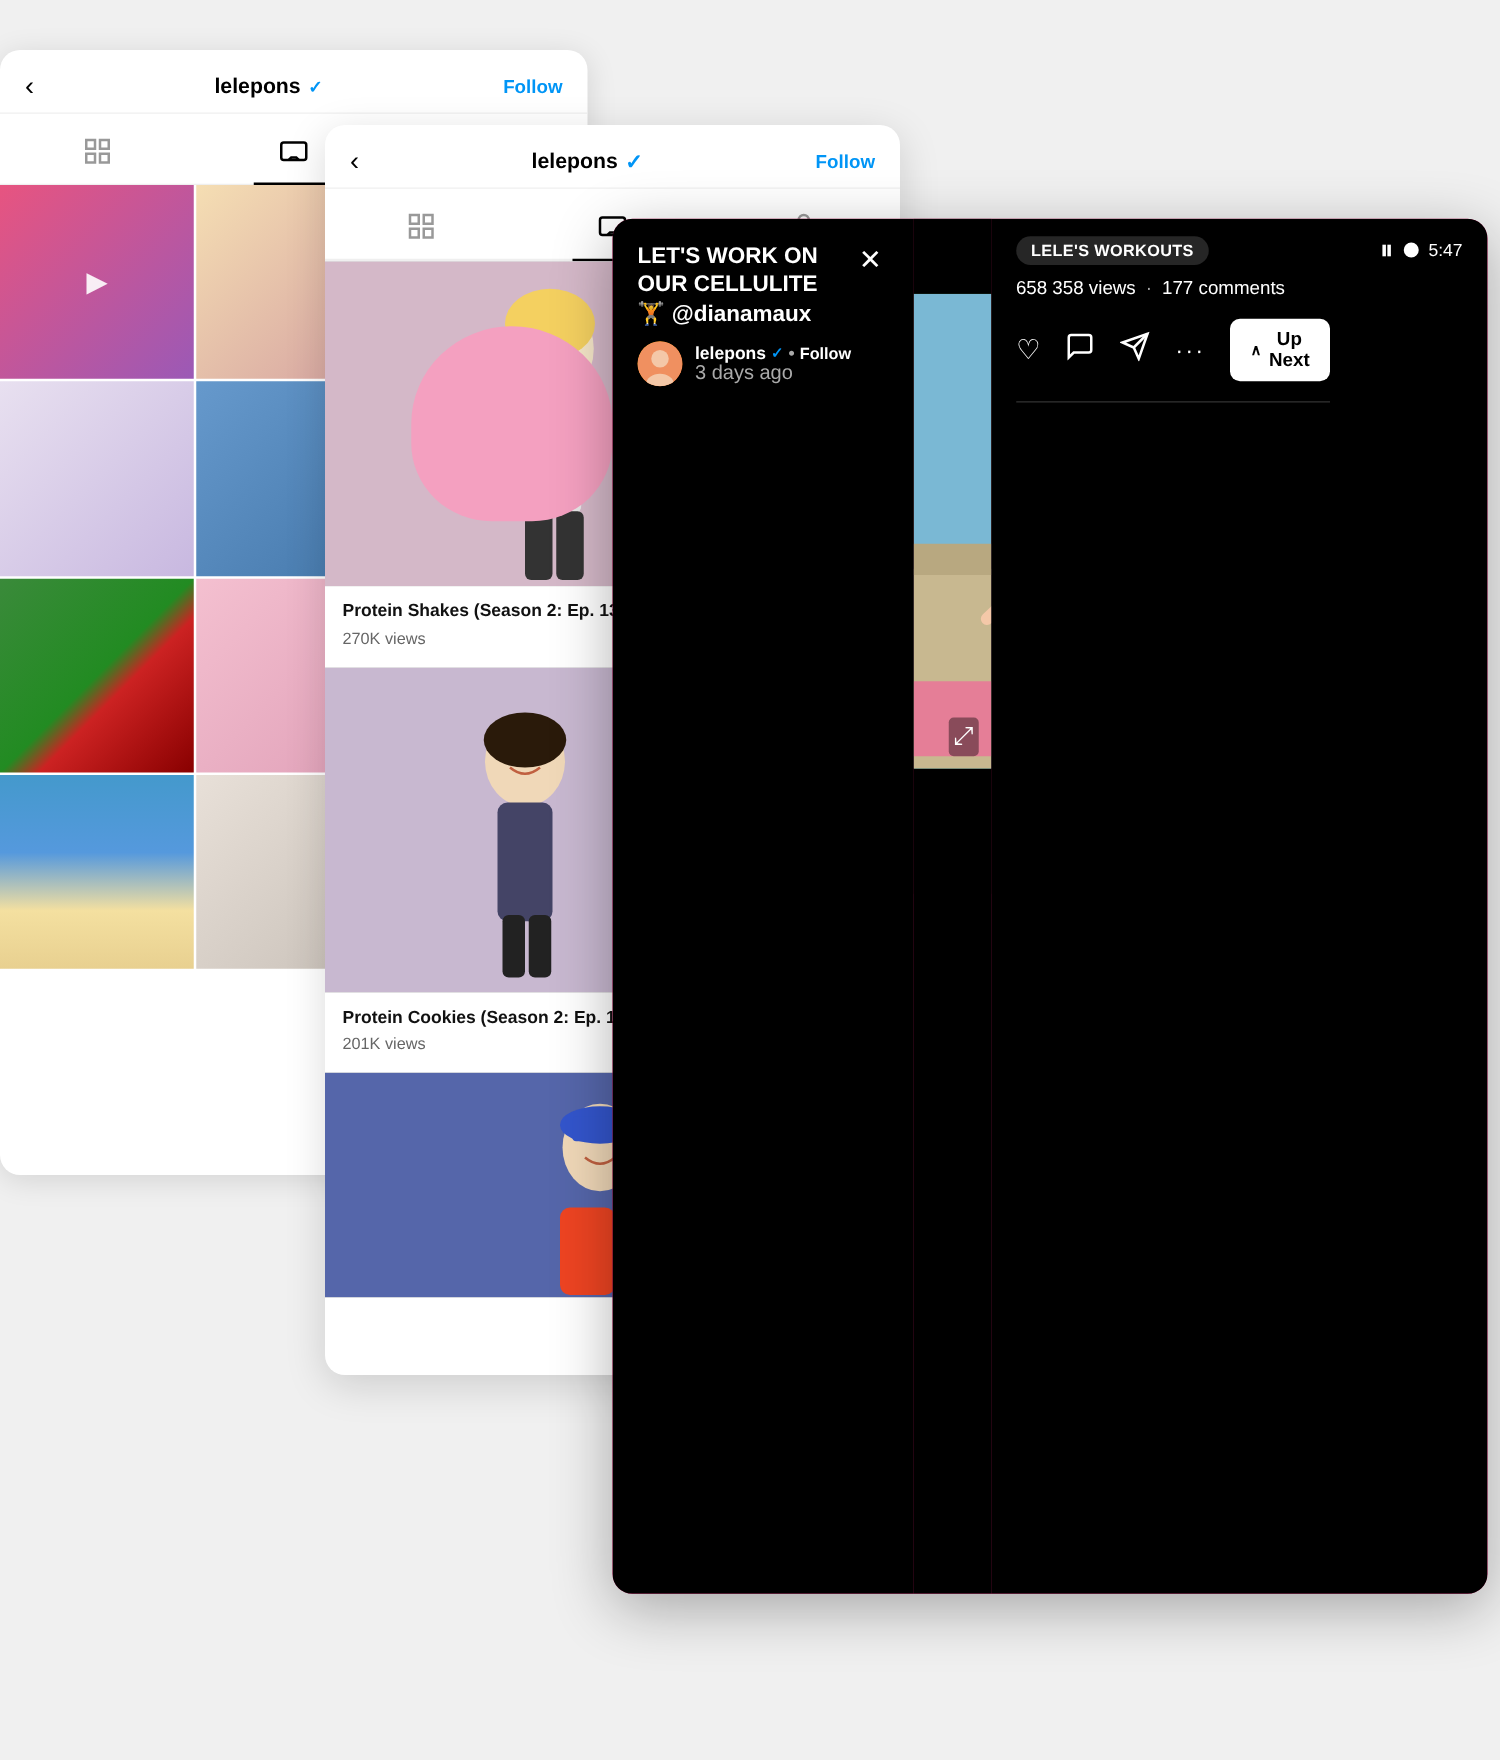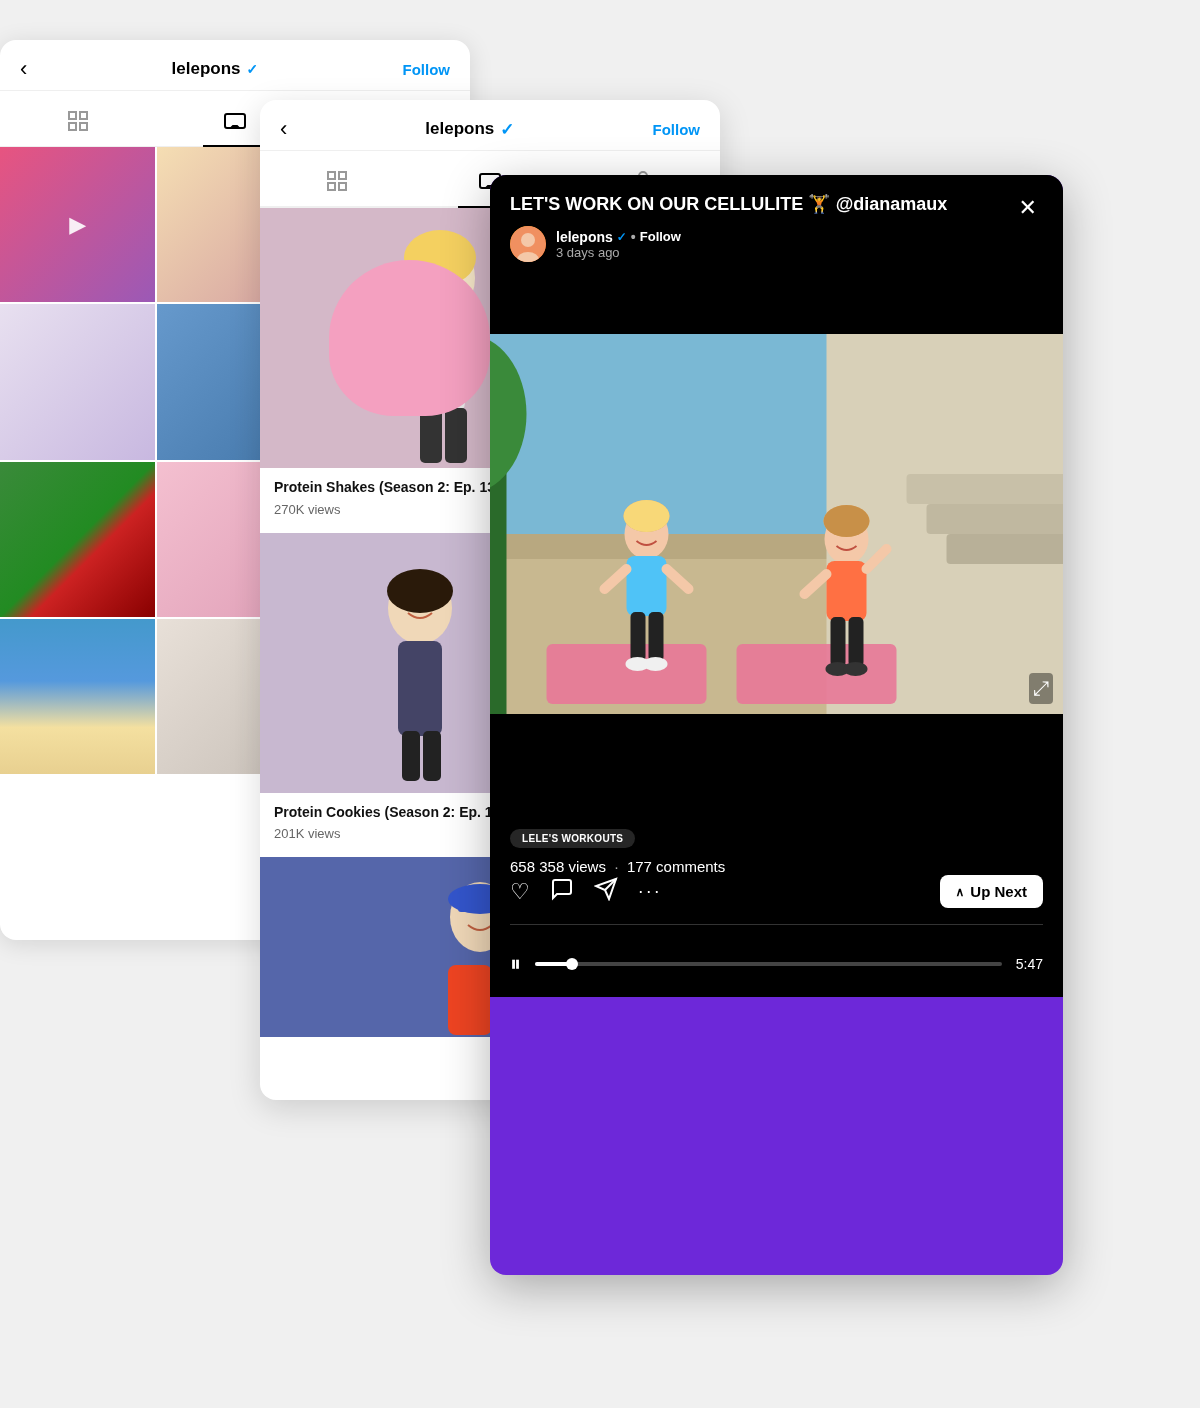--- a/index.html
+++ b/index.html
@@ -215,28 +215,28 @@
     .video-card .info .views {
       font-size: 13px;
       color: #666;
     }
 
     
     .panel-video {
       position: absolute;
       left: 490px;
       top: 175px;
-      width: 573px;
+      width: 700px;
       min-height: 1100px;
-      background: #6d28d9;
+      background: #be185d;
       border-radius: 16px;
       box-shadow: 0 12px 48px rgba(0,0,0,0.3);
       overflow: hidden;
       display: flex;
-      flex-direction: column;
+      flex-direction: row;
     }
     .video-header {
       background: #000;
       color: #fff;
       padding: 18px 20px 12px;
       display: flex;
       align-items: flex-start;
       justify-content: space-between;
     }
     .video-header-left {
@@ -272,21 +272,21 @@
       font-weight: 600;
       color: #fff;
       display: flex;
       align-items: center;
       gap: 4px;
     }
     .meta-username .verified { color: #0095f6; font-size: 12px; }
     .meta-username .dot { color: #aaa; }
     .meta-username .follow-link { color: #fff; font-weight: 600; font-size: 13px; }
     .meta-time {
-      font-size: 13px;
+      font-size: 16px;
       color: #aaa;
     }
     .close-btn {
       color: #fff;
       font-size: 22px;
       cursor: pointer;
       padding: 2px 6px;
       flex-shrink: 0;
     }
     .video-player-area {
@@ -323,33 +323,34 @@
       background: #000;
     }
     .video-info-area {
       background: #000;
       padding: 14px 20px;
     }
     .category-badge {
       display: inline-block;
       background: rgba(255,255,255,0.15);
       color: #fff;
-      font-size: 10px;
+      font-size: 13px;
       font-weight: 600;
       padding: 4px 12px;
       border-radius: 20px;
       margin-bottom: 10px;
       letter-spacing: 0.3px;
     }
     .stats-row {
       display: flex;
       align-items: center;
       gap: 8px;
       color: #fff;
       font-size: 15px;
+      margin-bottom: 16px;
     }
     .stats-row .dot-sep { color: #aaa; }
     .actions-row {
       display: flex;
       align-items: center;
       gap: 20px;
       padding-bottom: 16px;
       border-bottom: 1px solid #333;
     }
     .action-btn {

